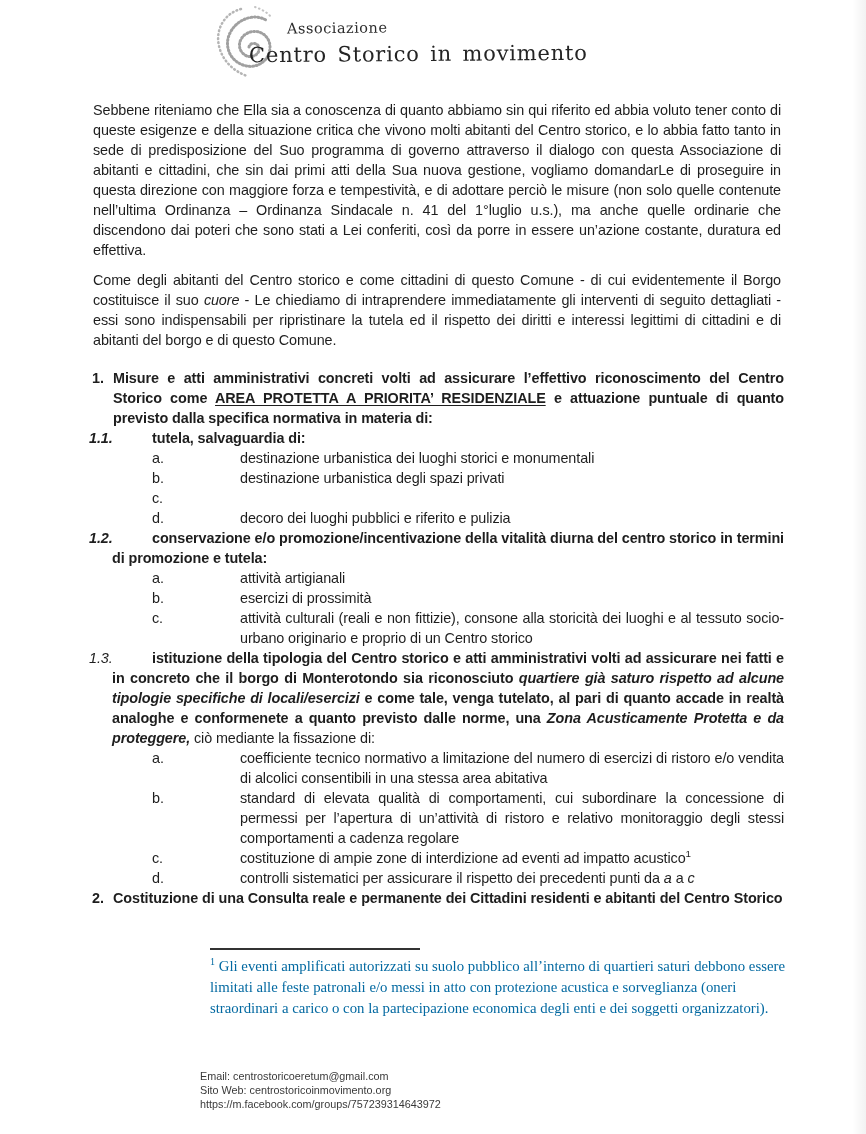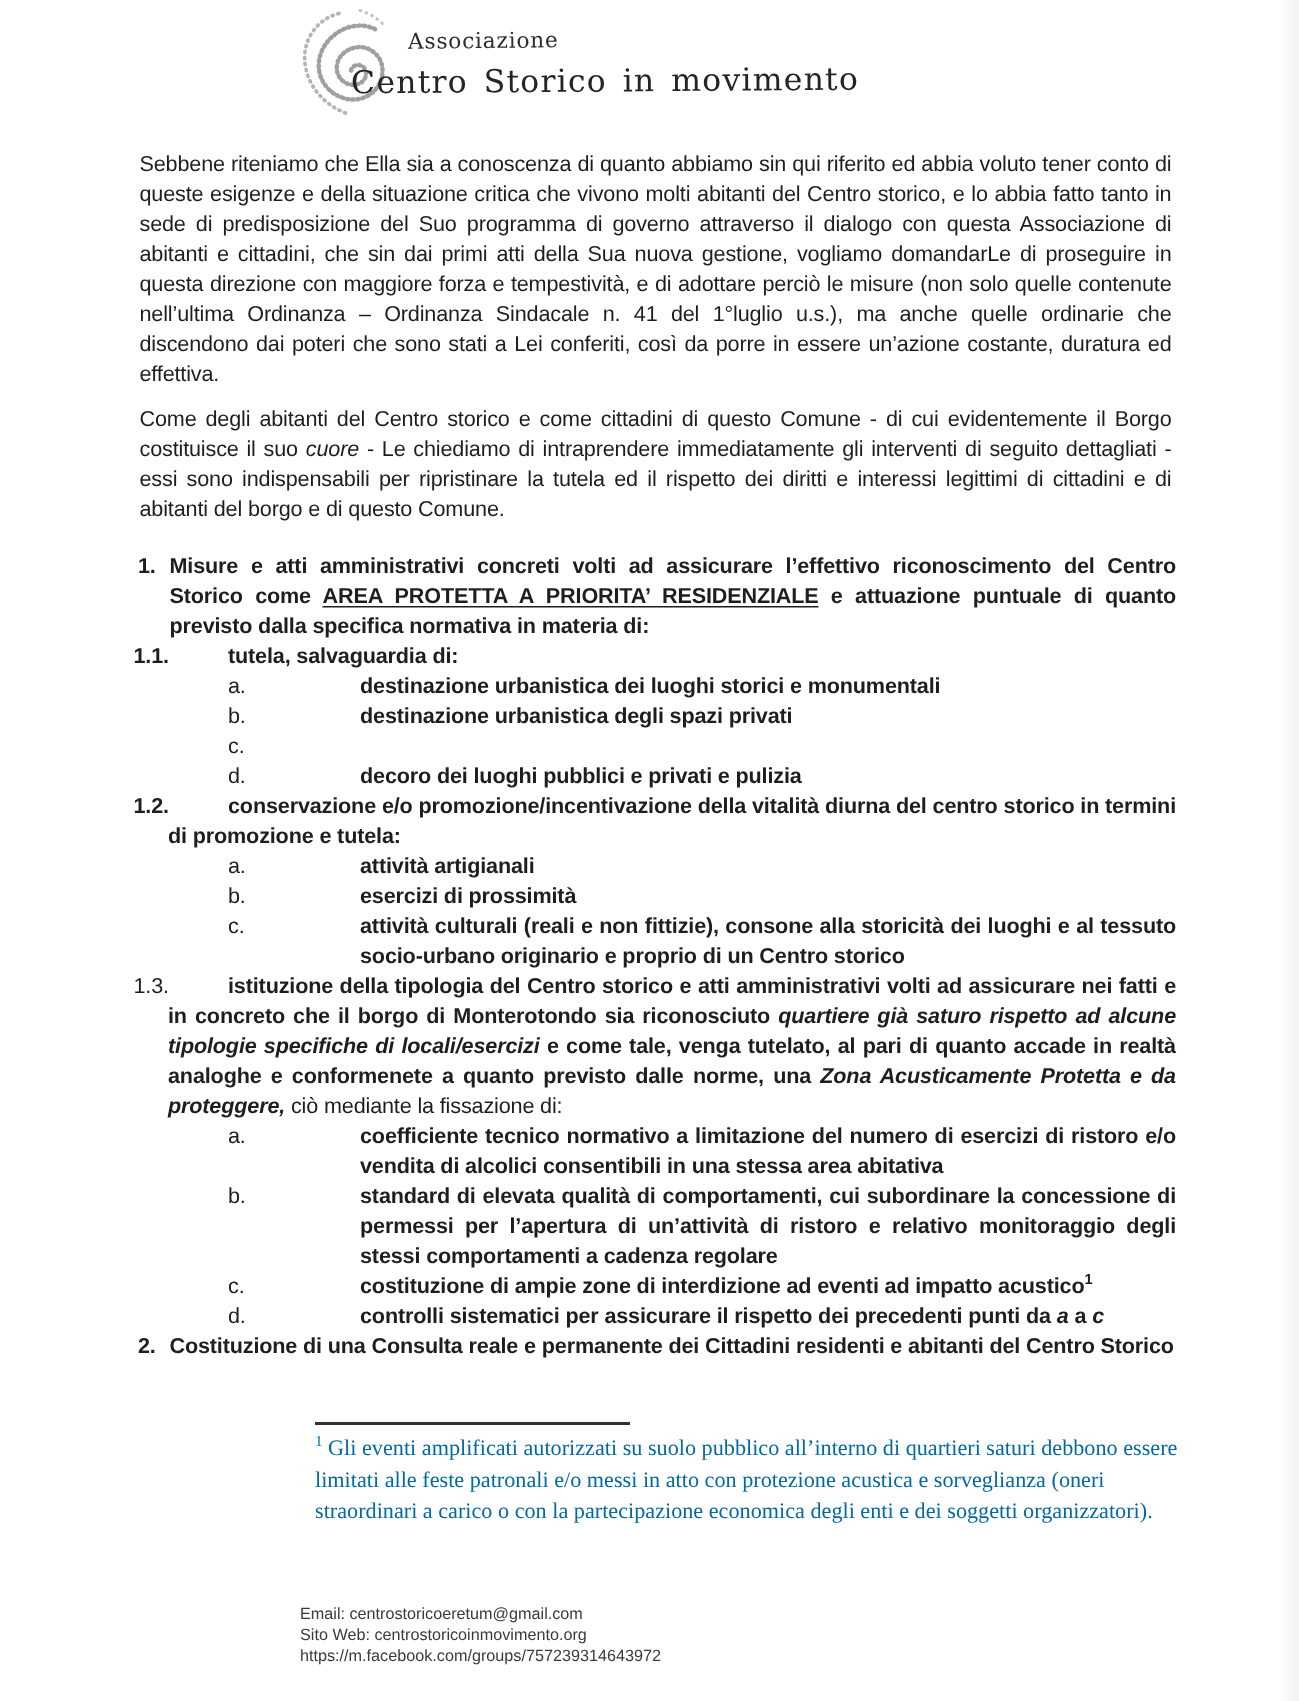--- a/index.html
+++ b/index.html
@@ -6,21 +6,21 @@
   .page{
     position:relative;
     width:866px;height:1134px;
     margin:0 auto;
     background:#ffffff;
     overflow:hidden;
     font-family:"Liberation Sans",sans-serif;
     color:#1e1e1e;
   }
   
-  .letterhead{position:absolute;left:196px;top:0;width:480px;height:88px;}
+  .letterhead{position:absolute;left:211px;top:0;width:480px;height:88px;}
   .logo{position:absolute;left:0;top:3px;}
   .org-line1{
     position:absolute;left:76px;top:20px;
     font-family:"DejaVu Serif",serif;
     font-size:14.5px;color:#2c2c2c;letter-spacing:.5px;
     transform:rotate(-.6deg);
   }
   .org-line2{
     position:absolute;left:38px;top:42px;
     font-family:"DejaVu Serif",serif;
@@ -33,24 +33,24 @@
     position:absolute;left:90px;top:97px;width:694px;
     font-size:14.4px;line-height:20px;letter-spacing:-.1px;
   }
   .para{margin:3px;text-align:justify;}
   .para.p2{margin-top:10px;}
   .list{margin-top:18px;}
   .row{text-align:justify;}
   .row.n1{padding-left:23px;text-indent:-21px;}
   .row.n1 > .lbl{display:inline-block;width:21px;text-indent:0;}
   .row.n2{padding-left:22px;text-indent:-23px;}
-  .row.n2 > .lbl{display:inline-block;width:63px;text-indent:0;}
+  .row.n2 > .lbl{display:inline-block;width:63px;text-indent:0;font-style:italic;}
   .row.l3{display:flex;margin-left:62px;text-indent:0;}
   .row.l3 > .lbl{flex:0 0 88px;}
-  .row.l3 > .txt{flex:1;text-align:justify;font-weight:bold;}
+  .row.l3 > .txt{flex:1;text-align:justify;}
   .lbl[data-style="b"]{font-weight:700;}
   
   .b{font-weight:700;}
   .i{font-style:italic;}
   .u{text-decoration:underline;text-underline-offset:2px;}
   .sup{vertical-align:super;font-size:.68em;line-height:0;}
   
   .fn-block{position:absolute;left:210px;top:948px;width:585px;}
   .fn-rule{width:210px;border-top:2px solid #333;margin:0;}
   .footnote{
@@ -105,21 +105,21 @@
           <span class="lbl" data-style="">b.</span>
           <span class="txt"><span>destinazione urbanistica degli spazi privati</span></span>
         </div>
 
       <div class="row l3">
           <span class="lbl" data-style="">c.</span>
         </div>
 
       <div class="row l3">
           <span class="lbl" data-style="">d.</span>
-          <span class="txt"><span>decoro dei luoghi pubblici e privati e pulizia</span></span>
+          <span class="txt"><span>decoro dei luoghi pubblici e riferito e pulizia</span></span>
         </div>
 
       <div class="row n2"><span class="lbl" data-style="b">1.2.</span><span class="txt"><span class="b">conservazione e/o promozione/incentivazione della vitalità diurna del centro storico in termini di promozione e tutela:</span></span></div>
 
       <div class="row l3">
           <span class="lbl" data-style="">a.</span>
           <span class="txt"><span>attività artigianali</span></span>
         </div>
 
       <div class="row l3">

